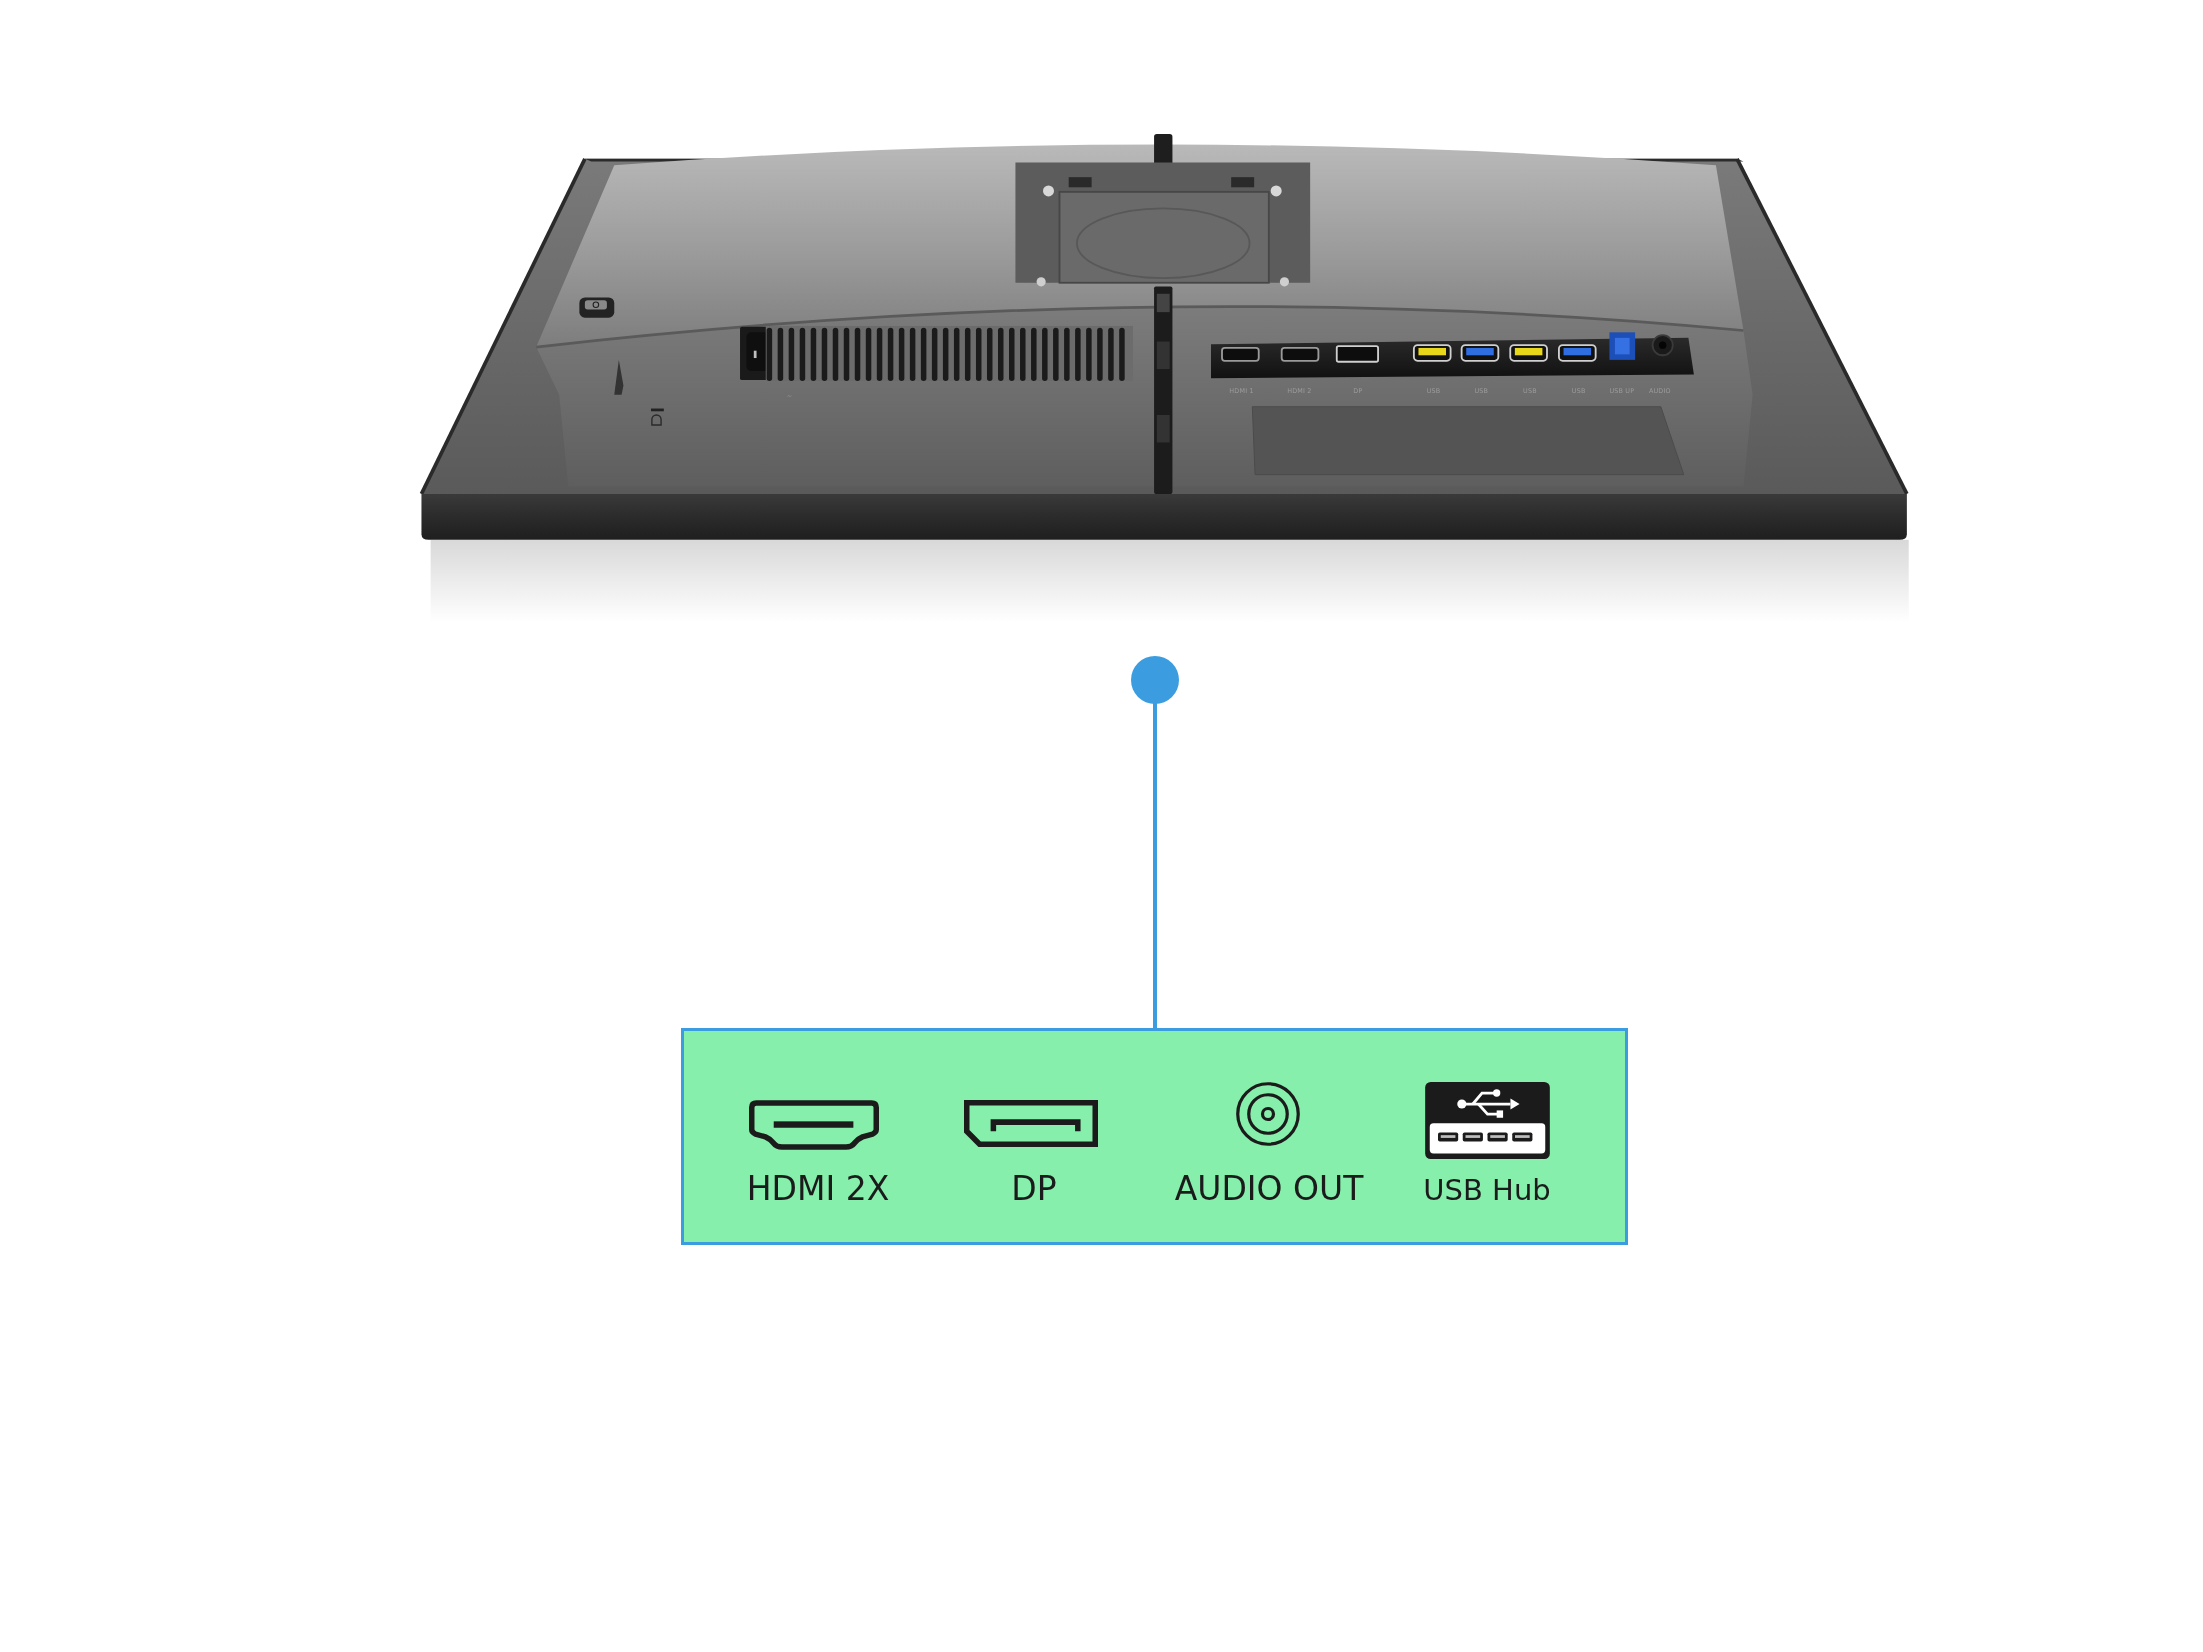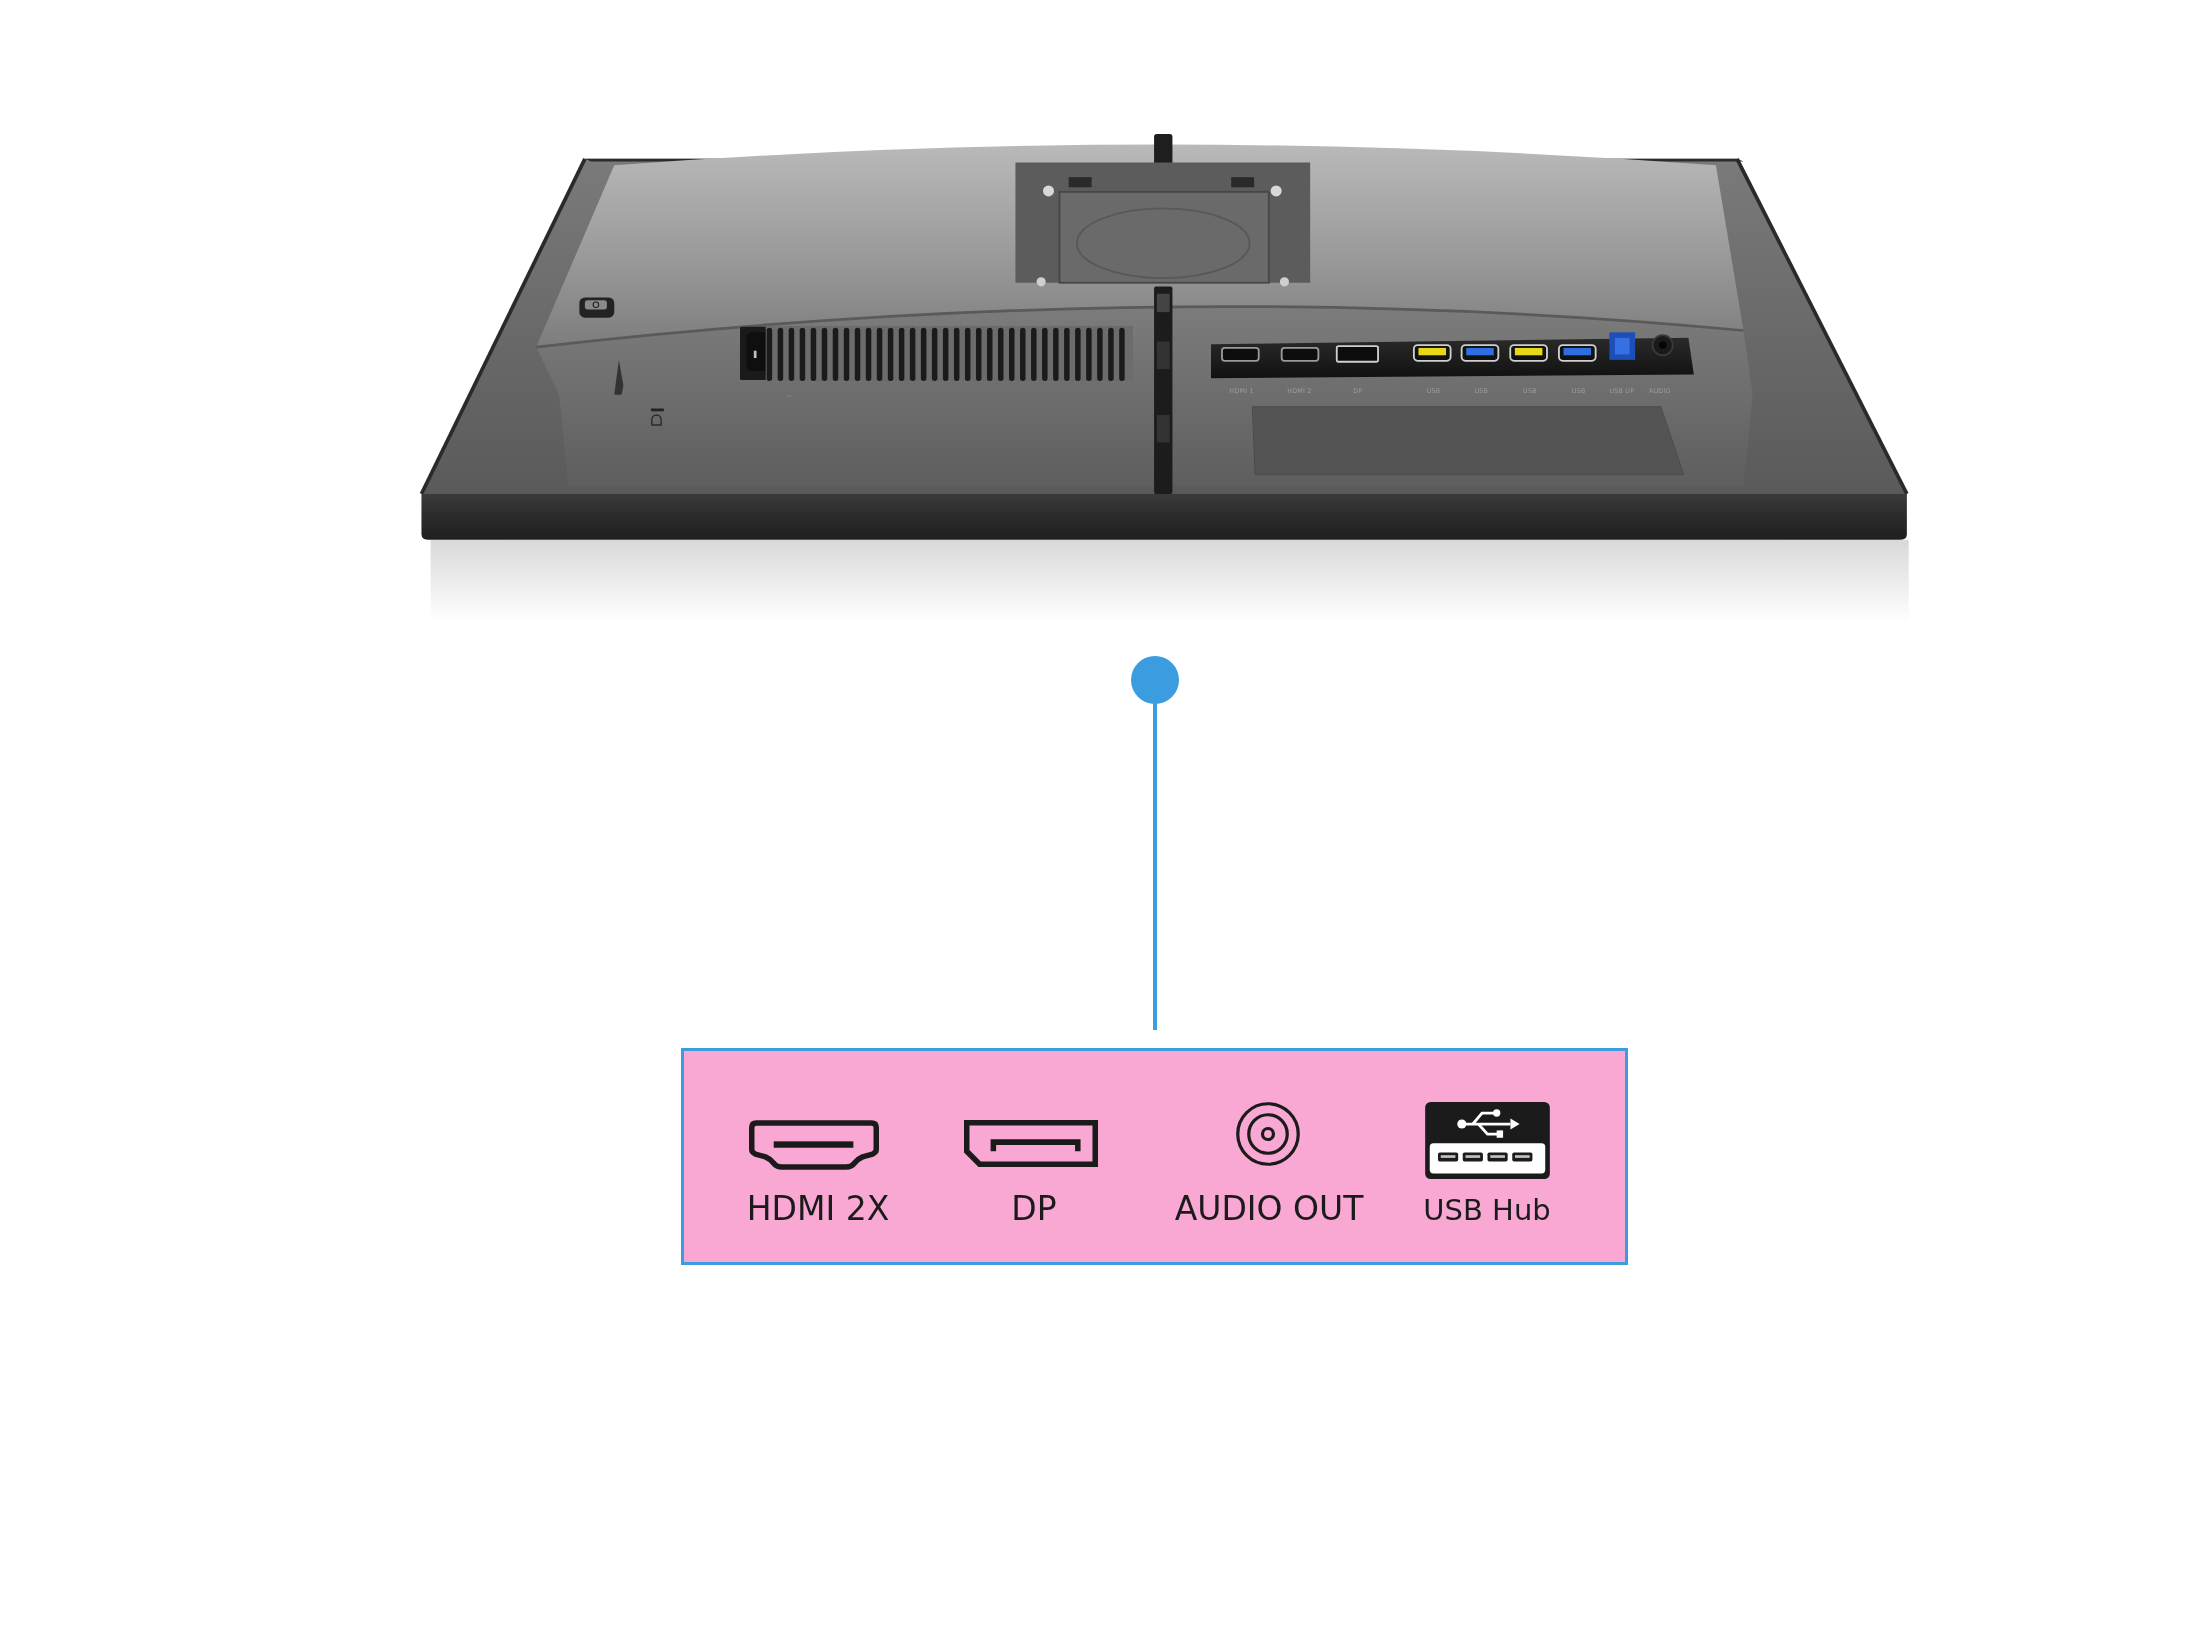--- a/index.html
+++ b/index.html
@@ -7,21 +7,21 @@
          font-family:"Liberation Sans", "DejaVu Sans", sans-serif; }
   #monitor { position:absolute; left:0; top:0; width:2204px; height:661px;padding-left:8px; }
   #monitor svg { display:block; }
 
   .port-label { font-family:"DejaVu Sans", sans-serif; font-size:7px; fill:#9c9c9c; letter-spacing:0.2px; }
 
   #connector { position:absolute; left:1131px; top:656px; width:48px; height:48px; border-radius:50%; background:#3b9ddf; }
   #connector-line { position:absolute; left:1153px; top:698px; width:3.7px; height:332px; background:#3b9ddf; }
 
   #io-box { position:absolute; left:681px; top:1028px; width:941px; height:211px;
-            border:3.7px solid #3b9ddf; background:#f9a8d4;margin-top:20px; }
+            border:3.7px solid #3b9ddf; background:#86efac; }
   .io-item { position:absolute; top:0; height:211px; }
   .io-icon { position:absolute; }
   .io-label { position:absolute; white-space:nowrap; color:#1b1b1b;
               font-family:"DejaVu Sans", sans-serif; font-weight:normal; transform:translateX(-50%); }
 </style>
 </head>
 <body>
 
 <div id="monitor">
   <svg width="2204" height="661" viewBox="0 0 2400 720" xmlns="http://www.w3.org/2000/svg">

